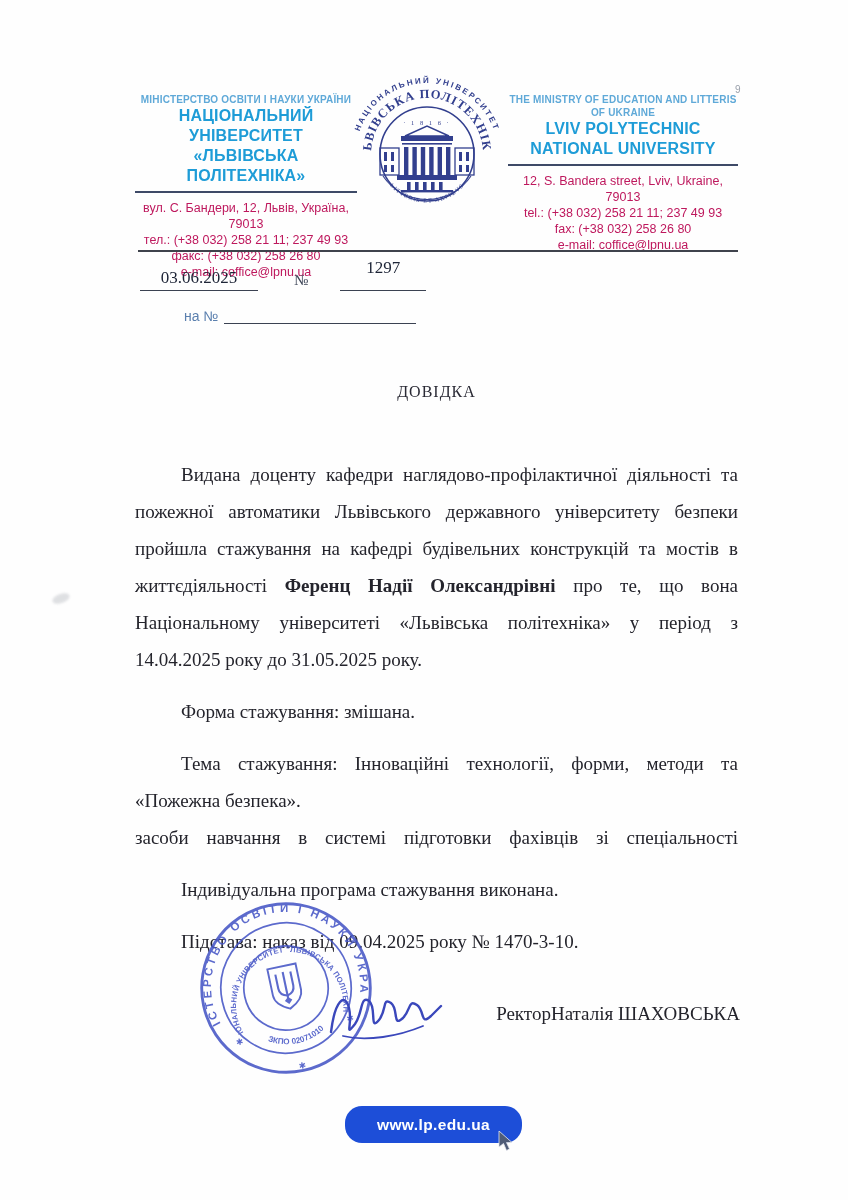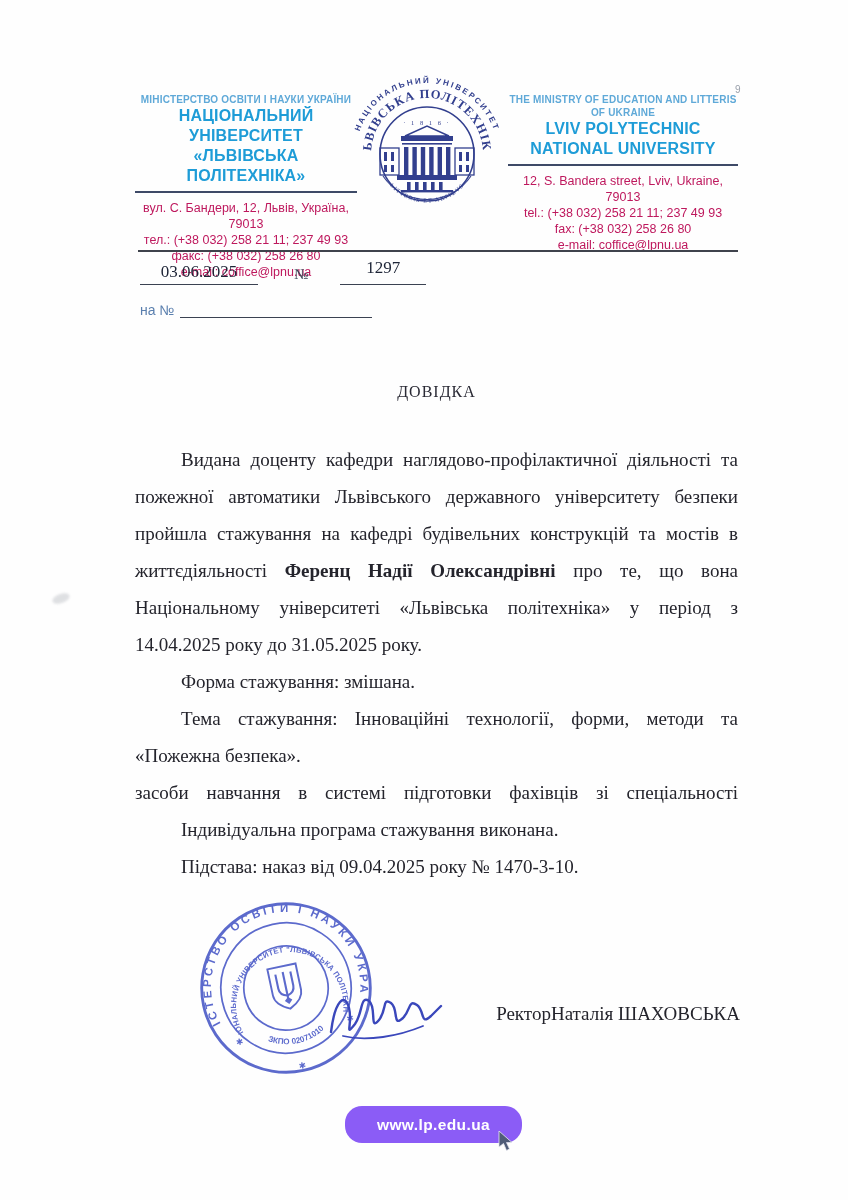--- a/index.html
+++ b/index.html
@@ -19,44 +19,44 @@
   .emblem-box{position:absolute;left:347px;top:70px;width:160px;height:162px;}
 
   .sep-line{position:absolute;left:138px;top:250px;width:600px;border-top:2px solid #3f434c;}
 
   
   .ref{position:absolute;left:140px;top:258px;width:420px;color:#1e2537;}
   .ref-row1{display:flex;align-items:flex-end;font-size:17px;gap:24px;}
   .u-line{border-bottom:1.6px solid #3b4252;text-align:center;}
   .ref-date{width:118px;padding-bottom:2px;}
   .ref-no-sign{margin:0 8px 2px 12px;font-size:15px;color:#3c4456;}
-  .ref-number{width:86px;padding-bottom:6px;}
-  .ref-row2{display:flex;align-items:flex-end;margin-top:16px;font-size:14px;color:#5a7fae;font-family:"Liberation Sans",sans-serif;}
+  .ref-number{width:86px;padding-bottom:12px;}
+  .ref-row2{display:flex;align-items:flex-end;margin-top:16px;font-size:14px;color:#5a7fae;font-family:"Liberation Sans",sans-serif;margin-left:44px;}
   .ref-blank{width:192px;margin-left:6px;}
 
   
   .doc-title{position:absolute;left:135px;top:383px;width:603px;text-align:center;
     font-size:16px;letter-spacing:1px;color:#2a2a35;}
   .doc-body{position:absolute;left:135px;top:441px;width:603px;font-size:19px;color:#24242c;}
   .para{margin:0;}
   .line{line-height:37px;text-align:justify;text-align-last:justify;white-space:nowrap;}
   .line.last{text-align-last:left;}
-  .line.indent{text-indent:46px;}
+  .line.indent{text-indent:46px;margin-top:15px;}
   .line b{font-weight:bold;}
 
   
   .sig-row{position:absolute;left:140px;top:1003px;width:600px;display:flex;
     justify-content:flex-end;font-size:19px;color:#24242c;}
 
   .stamp-box{position:absolute;left:195px;top:897px;width:182px;height:182px;opacity:.88;}
   .autograph-box{position:absolute;left:325px;top:980px;width:122px;height:72px;}
 
   
   .footer-bar{position:absolute;left:345px;top:1106px;width:177px;height:37px;
-    background:#8b5cf6;display:flex;align-items:center;justify-content:center;border-radius:17px;}
+    background:#1d4ed8;display:flex;align-items:center;justify-content:center;border-radius:17px;}
   .footer-url{color:#ffffff;font-family:"Liberation Sans",sans-serif;font-weight:bold;
     font-size:15.5px;letter-spacing:.4px;}
   .footer-cursor{position:absolute;right:8px;bottom:-10px;}
 
   
   .smudge{position:absolute;left:52px;top:594px;width:18px;height:9px;background:#b9bcc2;
     border-radius:50%;opacity:.45;filter:blur(1px);transform:rotate(-20deg);}
   .corner-mark{position:absolute;left:735px;top:84px;font-size:10px;color:#9aa0ab;
     font-family:"Liberation Sans",sans-serif;}
 </style>

